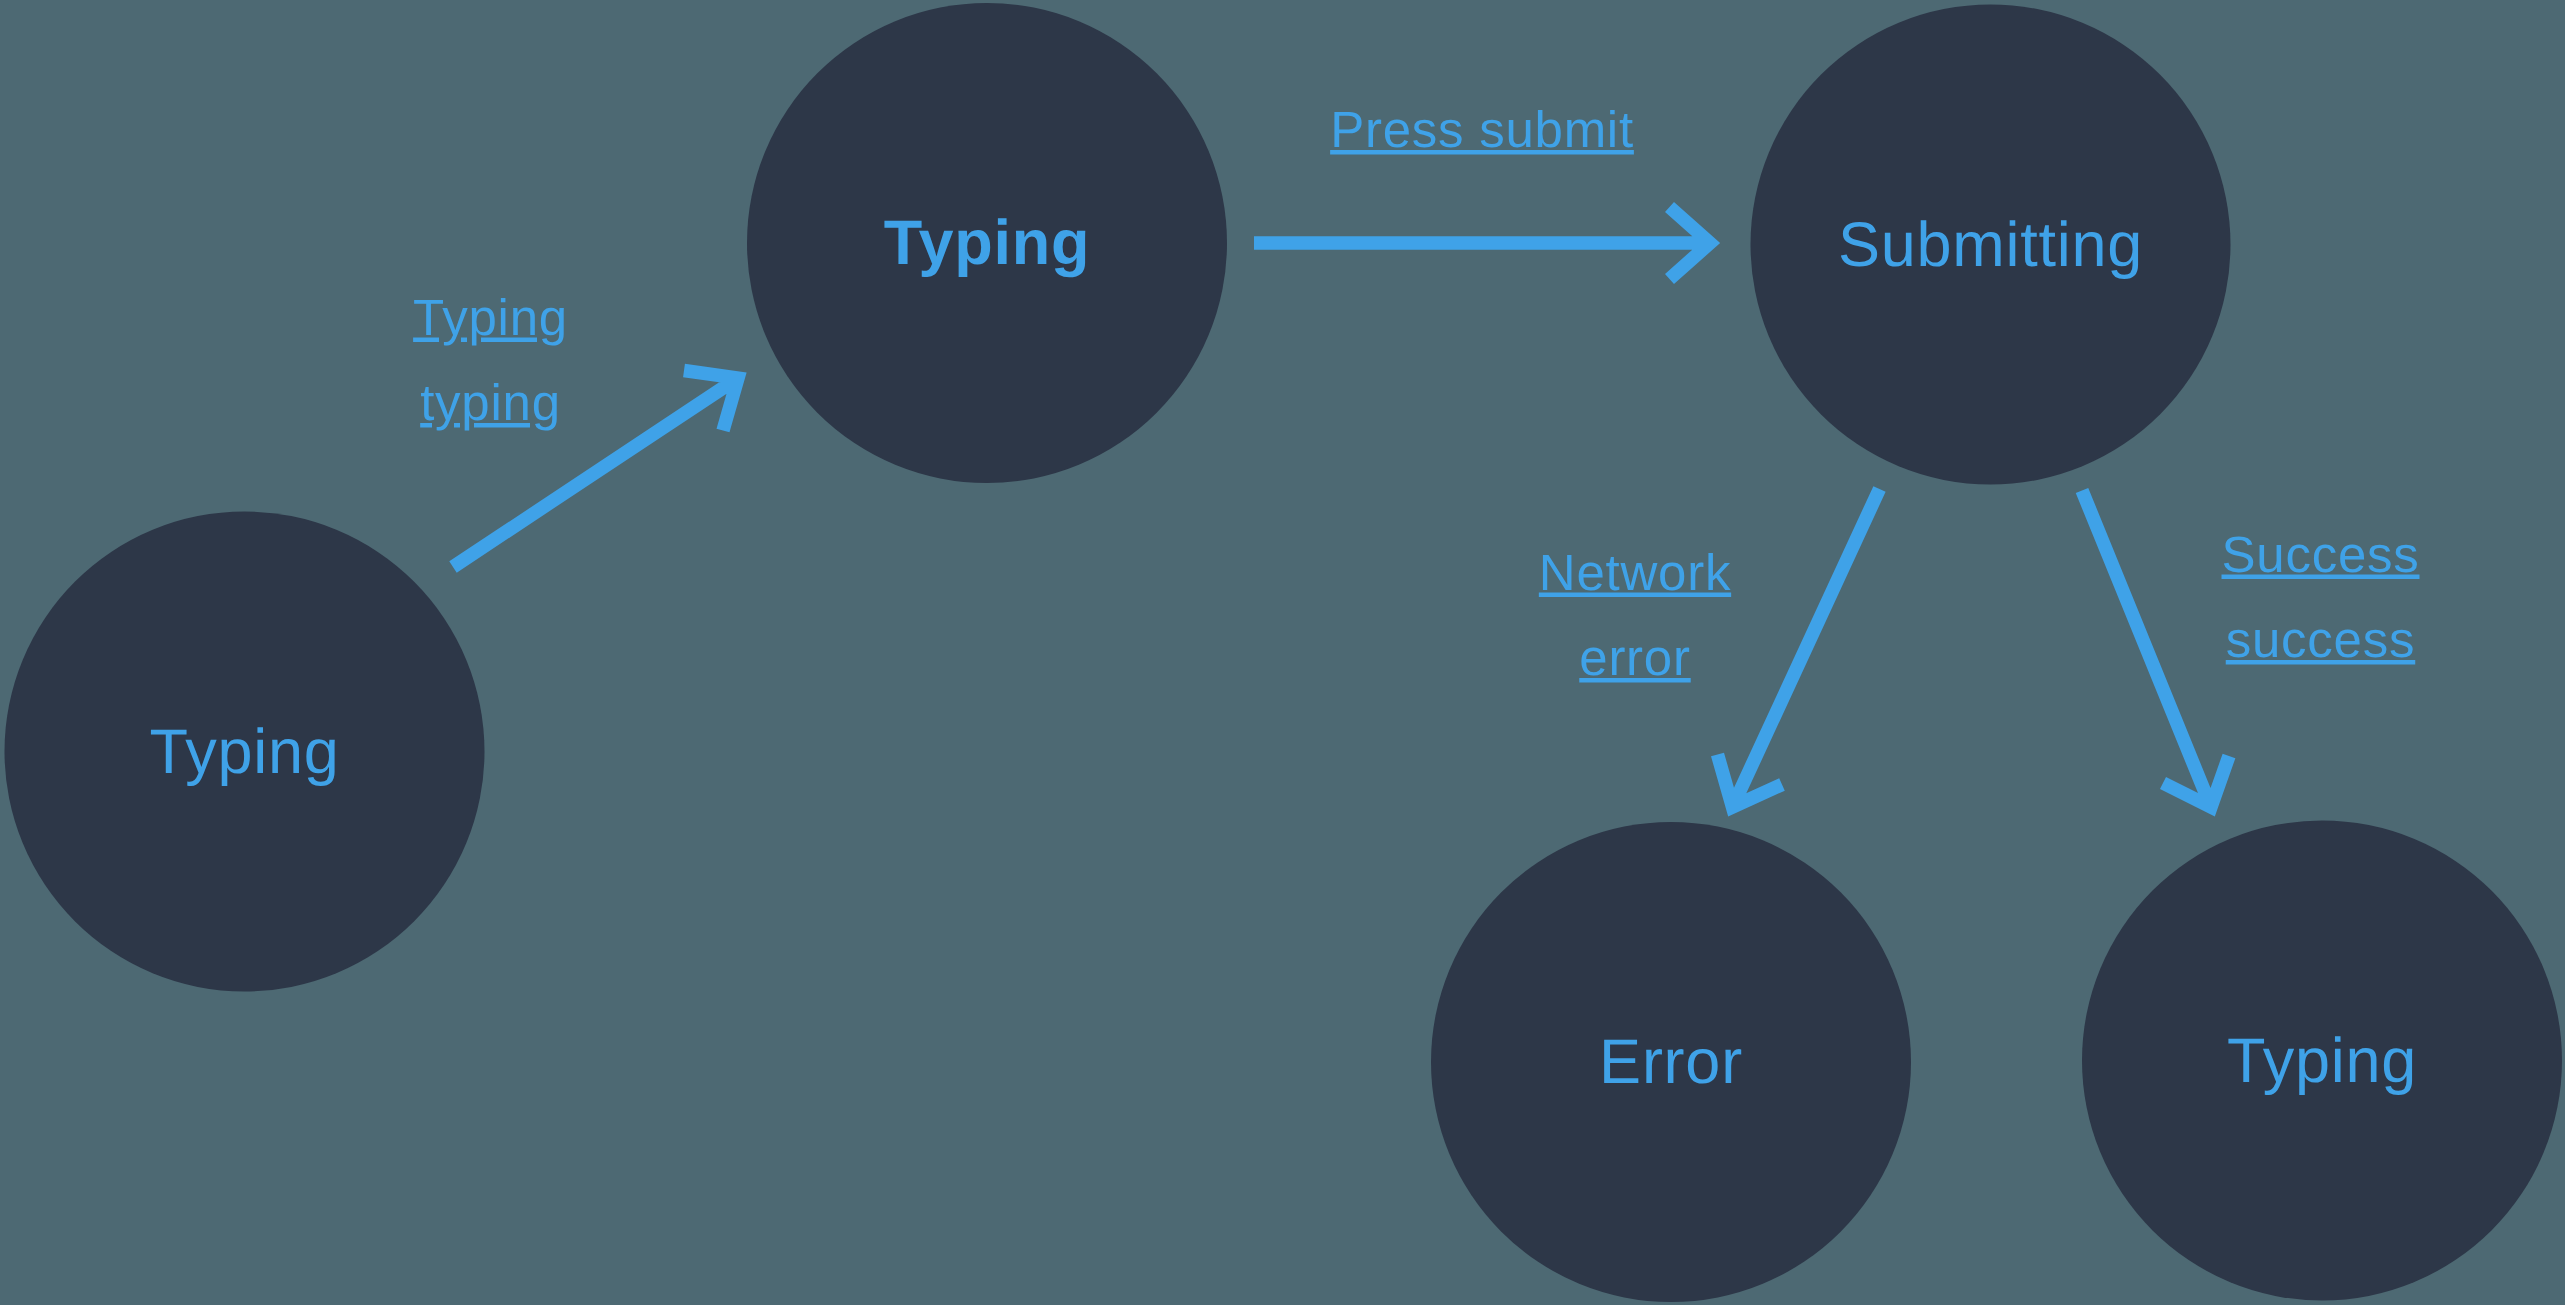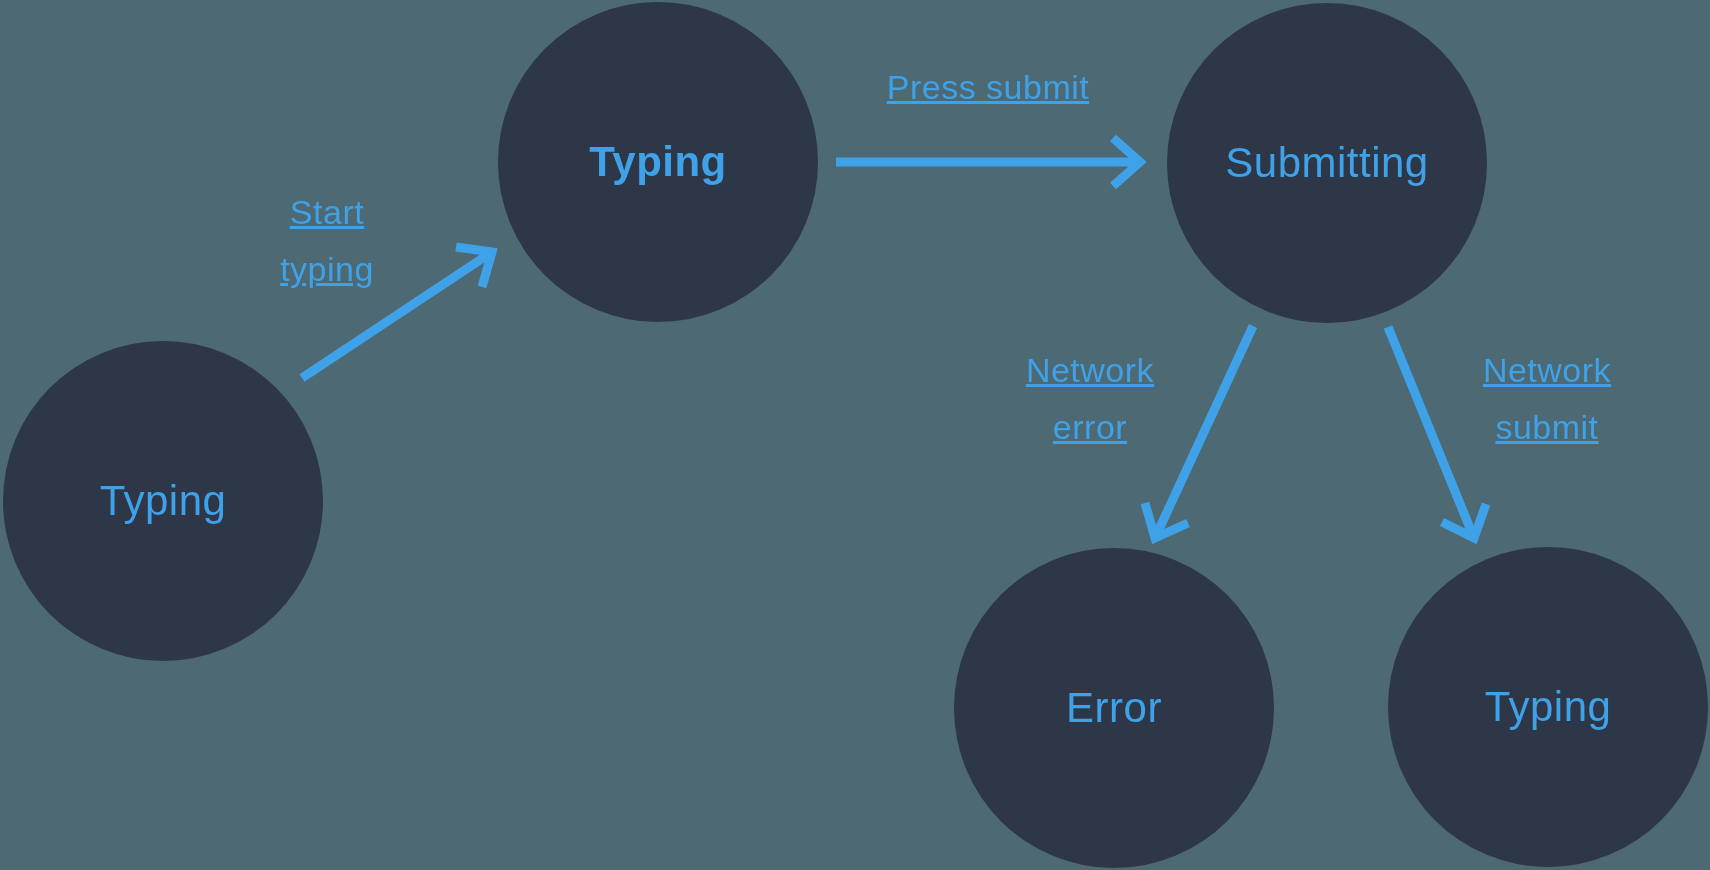--- a/index.html
+++ b/index.html
@@ -58,21 +58,21 @@
     transform: translateX(-50%);
     color: var(--accent);
     font-size: 34px;
     line-height: 57px;
     letter-spacing: 0.5px;
     text-align: center;
     text-decoration: underline;
   }
   .label-start-typing    { left: 327px;  top: 184px; width: 170px; }
   .label-press-submit    { left: 988px;  top: 59px;  width: 420px; }
-  .label-network-error   { left: 1090px; top: 342px; width: 200px; }
+  .label-network-error   { left: 1090px; top: 354px; width: 200px; }
   .label-network-success { left: 1547px; top: 342px; width: 220px; }
 </style>
 </head>
 <body>
 
 <div class="canvas">
 
   <div class="node node-empty">
     <span class="node-label">Typing</span>
   </div>
@@ -93,18 +93,18 @@
 
     <path d="M302,378 L492,252 M456,247 L492,252 L482,287"></path>
 
     <path d="M836,162 L1140,162 M1113,138 L1140,162 L1113,186"></path>
 
     <path d="M1253,326 L1155,538 M1188,523 L1155,538 L1145,503"></path>
 
     <path d="M1388,327 L1474,538 M1486,504 L1474,538 L1442,522"></path>
   </svg>
 
-  <div class="edge-label label-start-typing">Start typing</div>
+  <div class="edge-label label-start-typing">Typing typing</div>
   <div class="edge-label label-press-submit">Press submit</div>
   <div class="edge-label label-network-error">Network error</div>
-  <div class="edge-label label-network-success">Network submit</div>
+  <div class="edge-label label-network-success">Success success</div>
 
 </div>
 
 </body></html>

